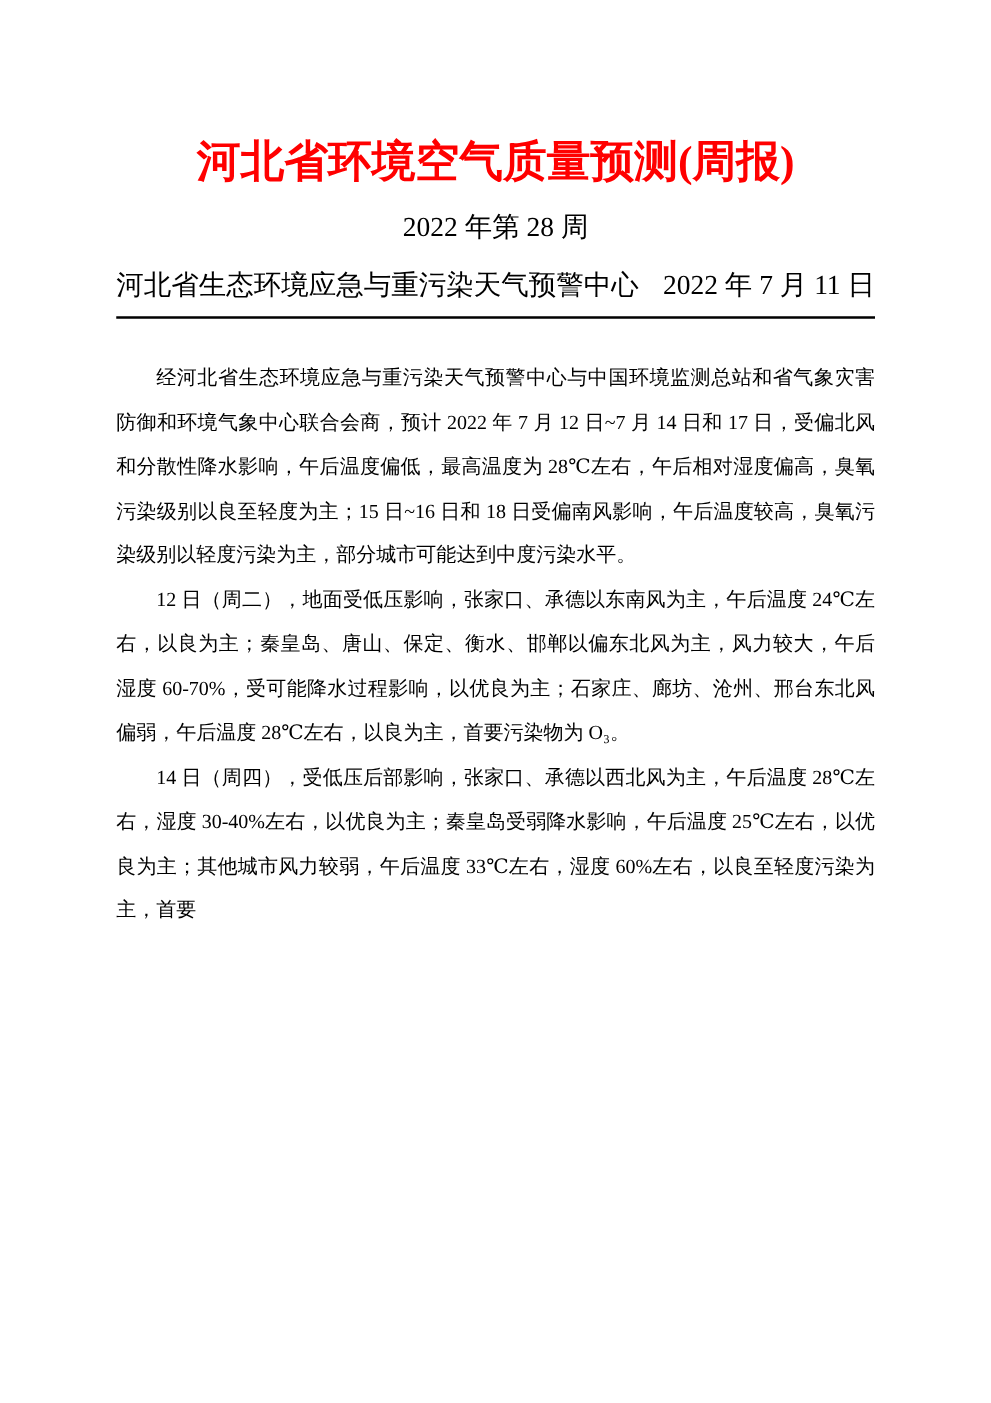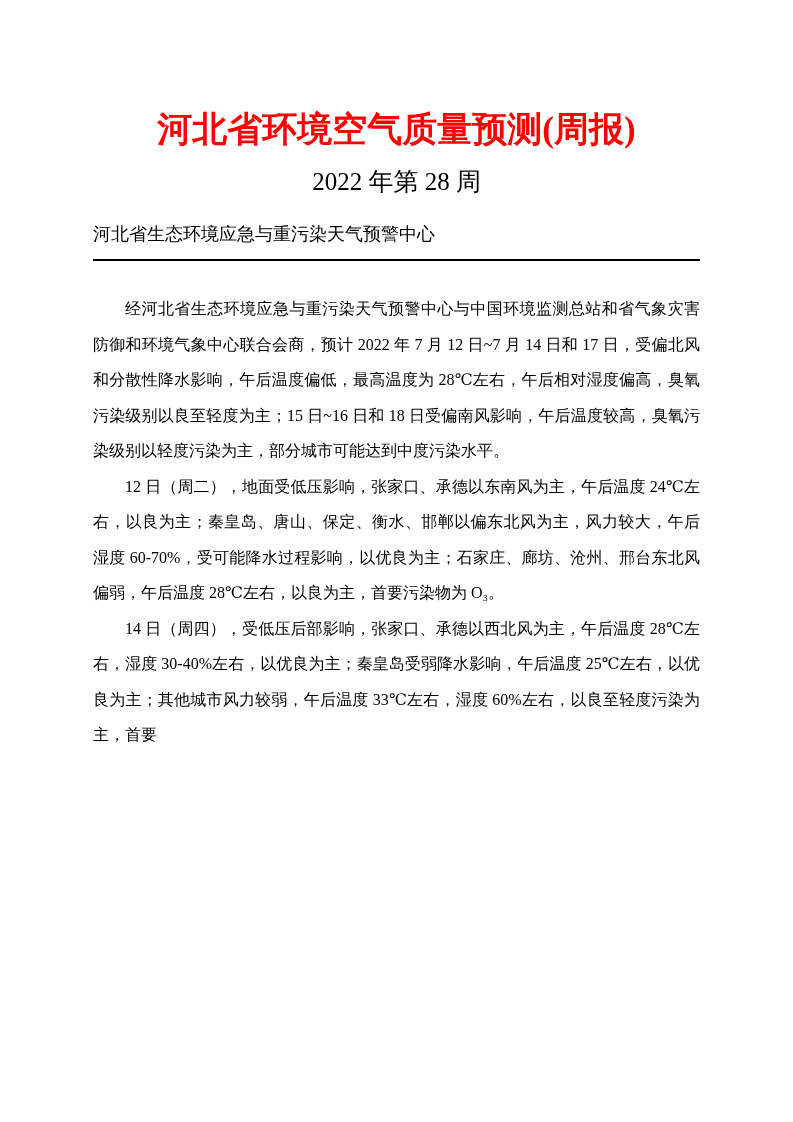--- a/index.html
+++ b/index.html
@@ -23,30 +23,30 @@
     margin: 0;
     font-size: 35px;
     line-height: 52px;
     font-weight: bold;
     text-align: center;
     letter-spacing: 0px;
     white-space: nowrap;
   }
   .doc-subtitle {
     margin-top: 12px;
-    font-size: 25px;
+    font-size: 22px;
     line-height: 28px;
     text-align: center;
   }
   .byline {
-    margin-top: 24px;
+    margin-top: 18px;
     display: flex;
     justify-content: space-between;
     align-items: baseline;
-    font-size: 18px;
+    font-size: 22px;
     line-height: 28px;
   }
   .header-rule {
     border: none;
     border-top: 2px solid #000000;
     margin: 11px 0 0 0;
   }
   .doc-body {
     margin-top: 30px;
   }
@@ -62,20 +62,21 @@
 </head>
 <body>
 
 <div class="page">
   <h1 class="doc-title" style="color: rgb(255, 0, 0);">河北省环境空气质量预测(周报)</h1>
 
   <div class="doc-subtitle">2022 年第 28 周</div>
 
   <div class="byline">
     <span>河北省生态环境应急与重污染天气预警中心</span>
+    <span>2022 年 7 月 11 日</span>
   </div>
 
   <hr class="header-rule">
 
   <div class="doc-body">
       <p class="para">经河北省生态环境应急与重污染天气预警中心与中国环境监测总站和省气象灾害防御和环境气象中心联合会商，预计 2022 年 7 月 12 日~7 月 14 日和 17 日，受偏北风和分散性降水影响，午后温度偏低，最高温度为 28℃左右，午后相对湿度偏高，臭氧污染级别以良至轻度为主；15 日~16 日和 18 日受偏南风影响，午后温度较高，臭氧污染级别以轻度污染为主，部分城市可能达到中度污染水平。</p>
       <p class="para">12 日（周二），地面受低压影响，张家口、承德以东南风为主，午后温度 24℃左右，以良为主；秦皇岛、唐山、保定、衡水、邯郸以偏东北风为主，风力较大，午后湿度 60-70%，受可能降水过程影响，以优良为主；石家庄、廊坊、沧州、邢台东北风偏弱，午后温度 28℃左右，以良为主，首要污染物为 O₃。</p>
       <p class="para">14 日（周四），受低压后部影响，张家口、承德以西北风为主，午后温度 28℃左右，湿度 30-40%左右，以优良为主；秦皇岛受弱降水影响，午后温度 25℃左右，以优良为主；其他城市风力较弱，午后温度 33℃左右，湿度 60%左右，以良至轻度污染为主，首要</p>
     </div>
 </div>

